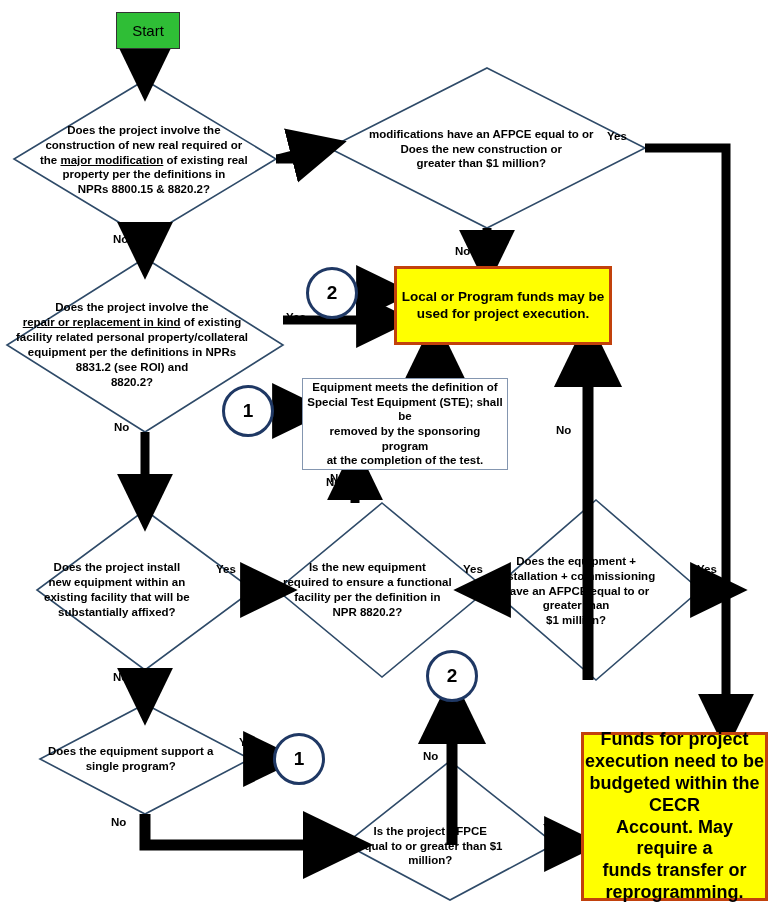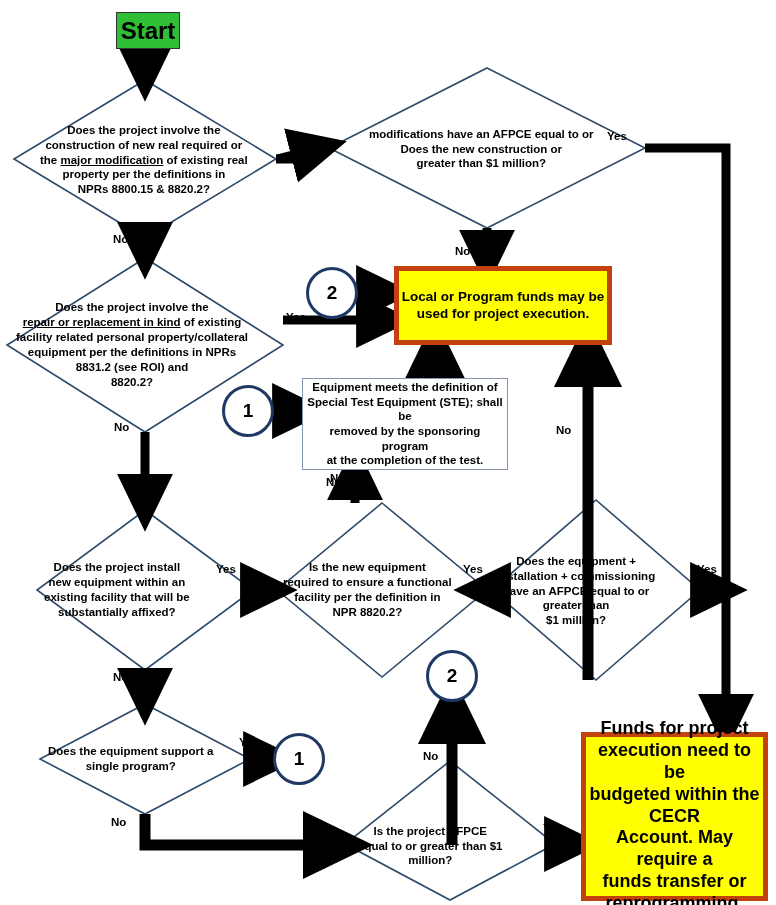--- a/index.html
+++ b/index.html
@@ -25,28 +25,28 @@
     box-sizing: border-box;
     display: flex;
     align-items: center;
     justify-content: center;
     text-align: center;
   }
   
   .start-box {
     background: #2FBE36;
     border: 1px solid #333333;
-    font-size: 24px;
-    color: #000000;
-    font-weight: 700;
+    font-size: 15px;
+    color: #000000;
+    font-weight: 400;
   }
   
   .yellow-box {
     background: #FFFF00;
-    border: 5px solid #c2410c;
+    border: 3px solid #c2410c;
     font-weight: bold;
     color: #000000;
     line-height: 1.22;
   }
   
   .plain-box {
     background: #ffffff;
     border: 1px solid #8496B0;
     font-weight: bold;
     color: #000000;

